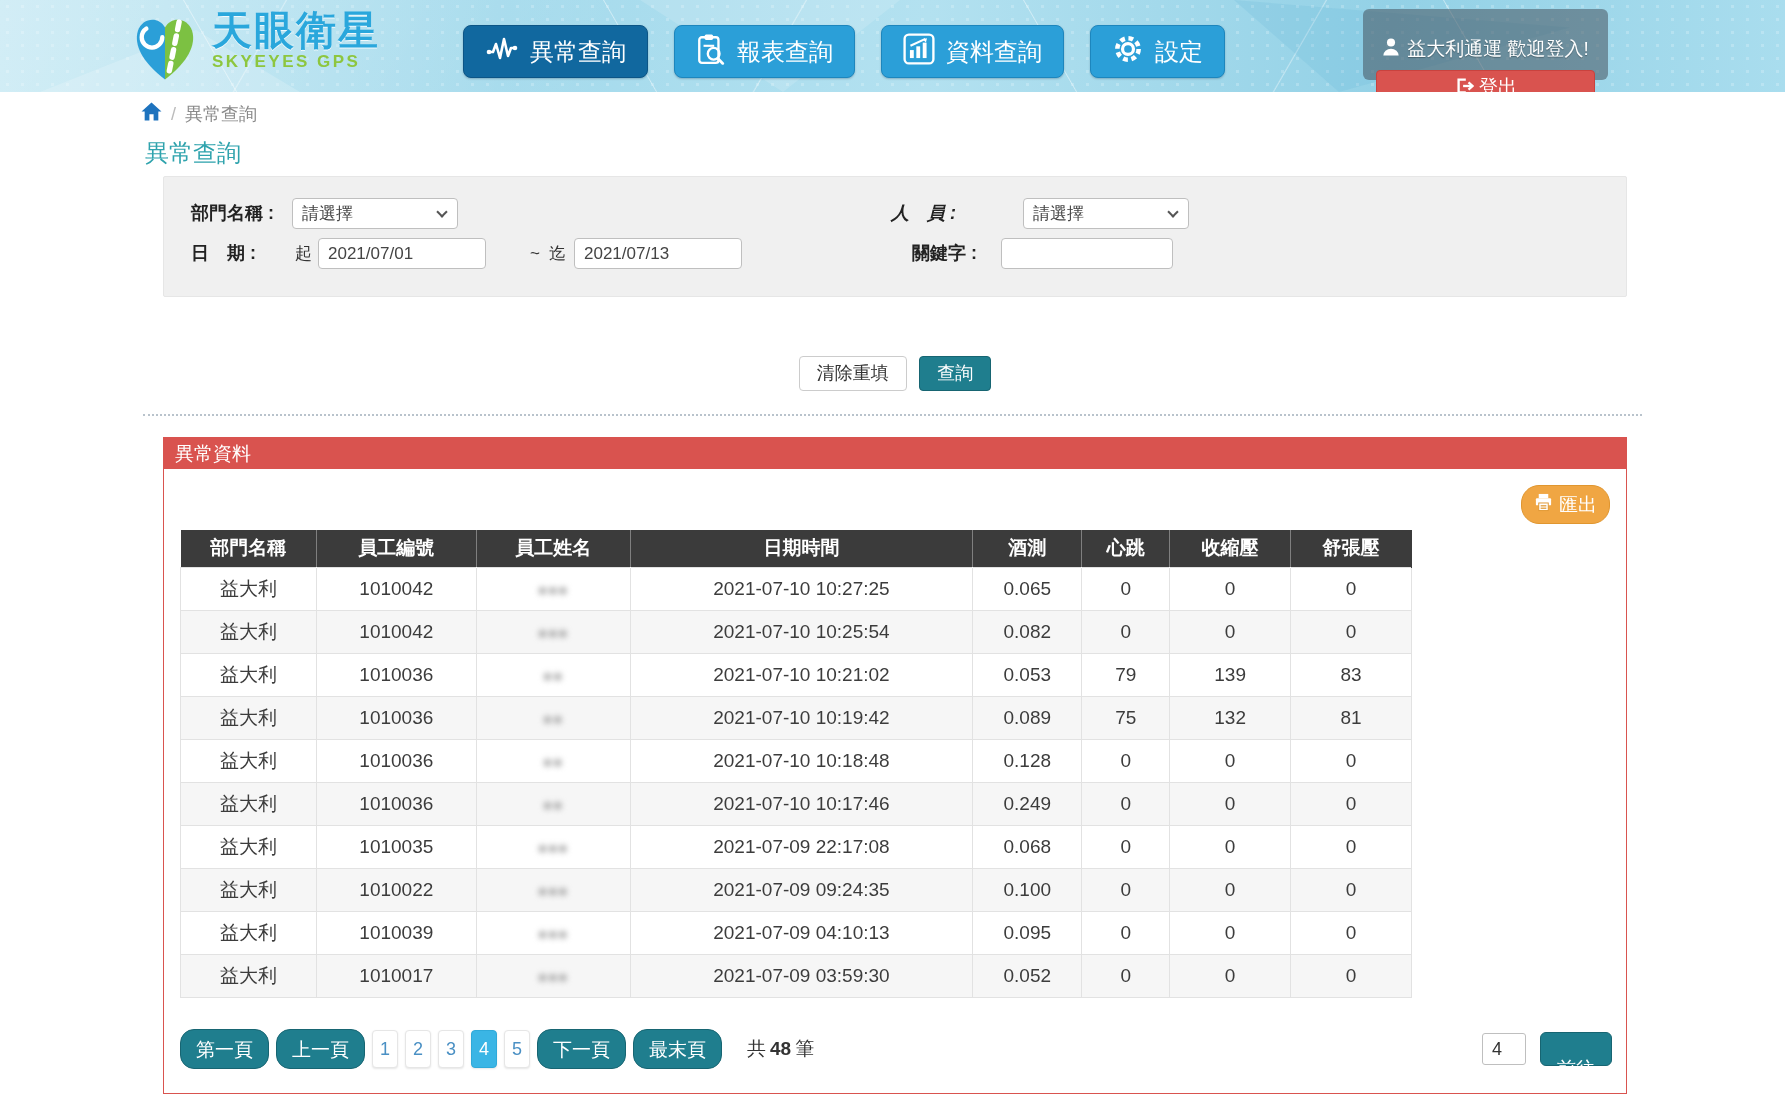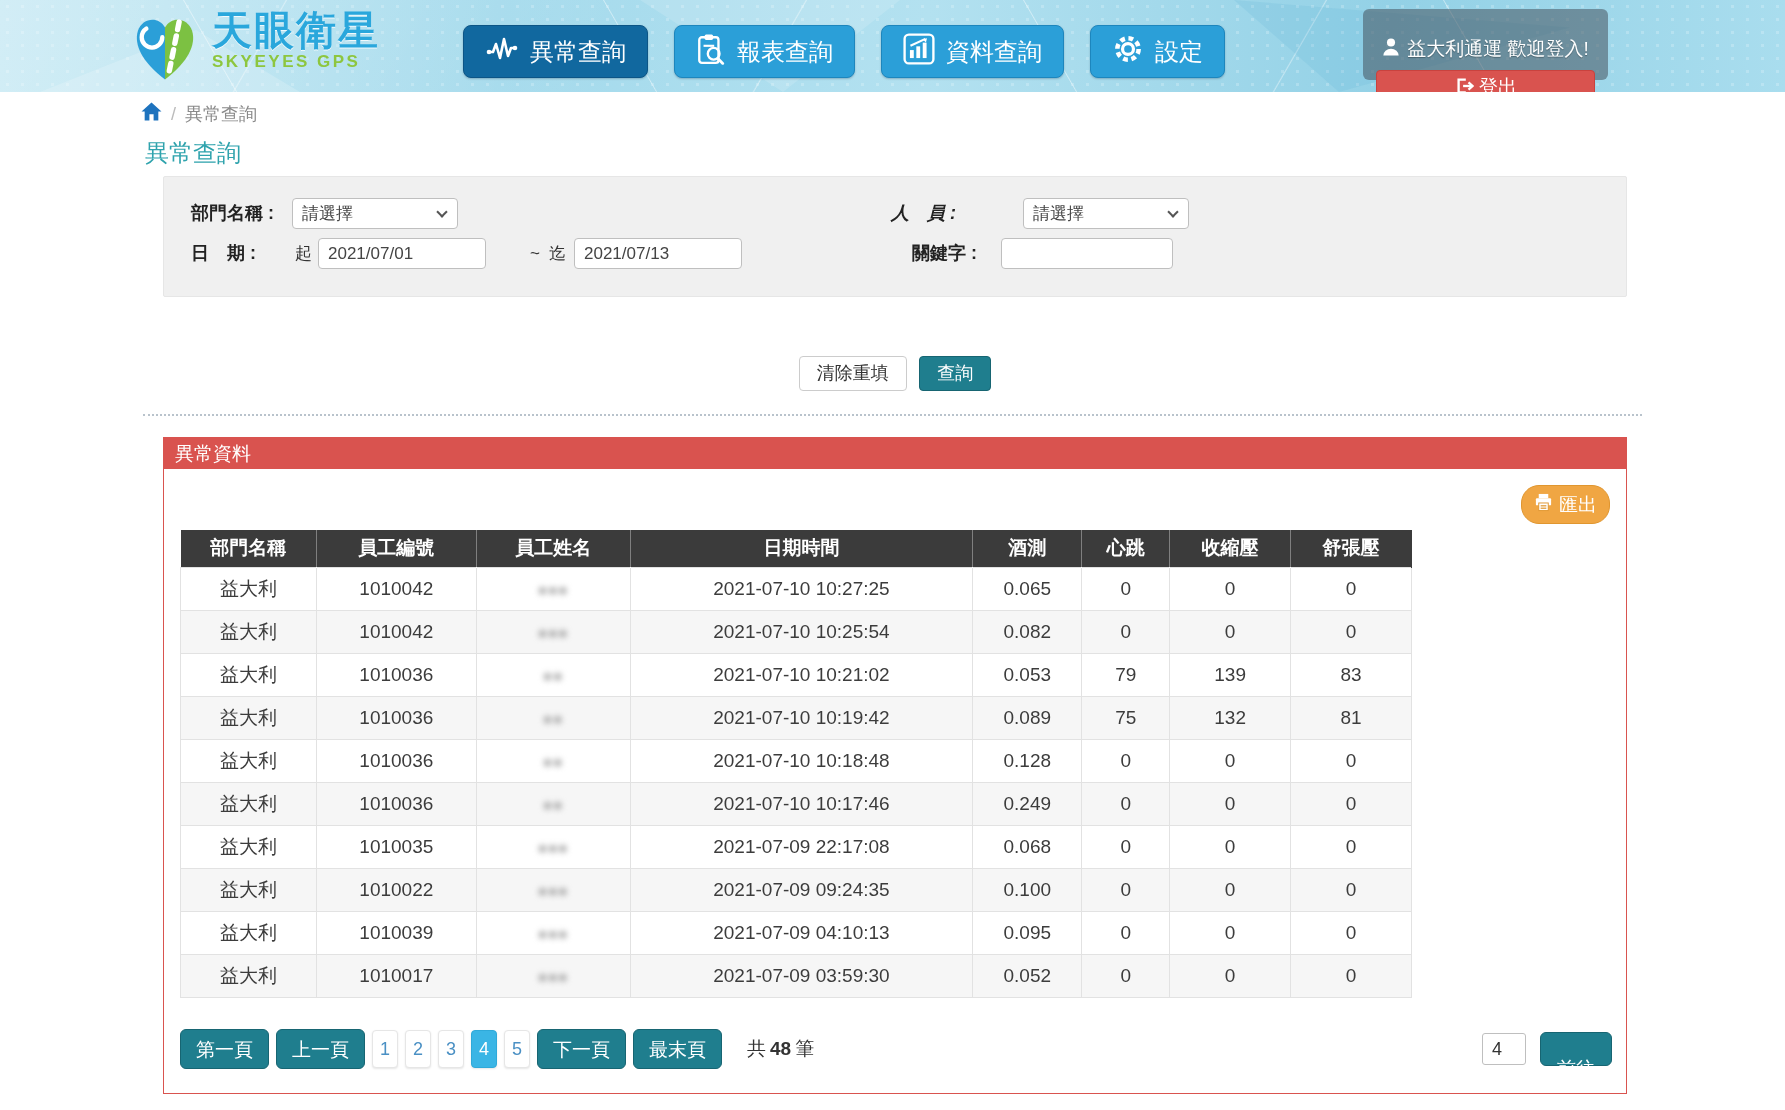--- a/index.html
+++ b/index.html
@@ -89,21 +89,21 @@
   table.data td { height:43px; text-align:center; font-size:19px; color:#3c3c3c;
     border:1px solid #e2e2e2; background:#fff; }
   table.data tr:nth-child(even) td { background:#f6f6f6; }
   td.alc { color:#e02020; }
   .masked { filter:blur(3px); color:#8a8a8a; font-size:15px; letter-spacing:1px; }
 
   
   .pagination { position:absolute; left:16px; top:591px; width:1432px; display:flex;
     align-items:center; gap:7px; }
   .pg-btn { height:40px; line-height:40px; padding:0 15px; background:#1f7e8e; border:1px solid #176572;
-    border-radius:6px; color:#fff; font-size:19px; cursor:pointer; white-space:nowrap; }
+    border-radius:14px; color:#fff; font-size:19px; cursor:pointer; white-space:nowrap; }
   .pg-num { width:26px; height:38px; line-height:36px; background:#fff; border:1px solid #e6e6e6;
     border-radius:4px; box-shadow:0 1px 2px rgba(0,0,0,.1); color:#4a90c4; font-size:18px;
     text-align:center; cursor:pointer; }
   .pg-num.active { background:#3ab5e5; border-color:#2fa9d9; color:#fff; }
   .pg-total { margin-left:18px; font-size:19px; color:#333; white-space:nowrap; }
   .pg-total b { margin:0 4px; }
   .pg-spacer { flex:1; }
   .goto-input { width:44px; height:32px; border:1px solid #bfbfbf; border-radius:3px; font-size:18px;
     padding:0 0 0 9px; color:#333; font-family:inherit; }
   .goto-btn { height:24px; line-height:40px; padding:16px 16px; background:#1f7e8e; border:1px solid #176572;

